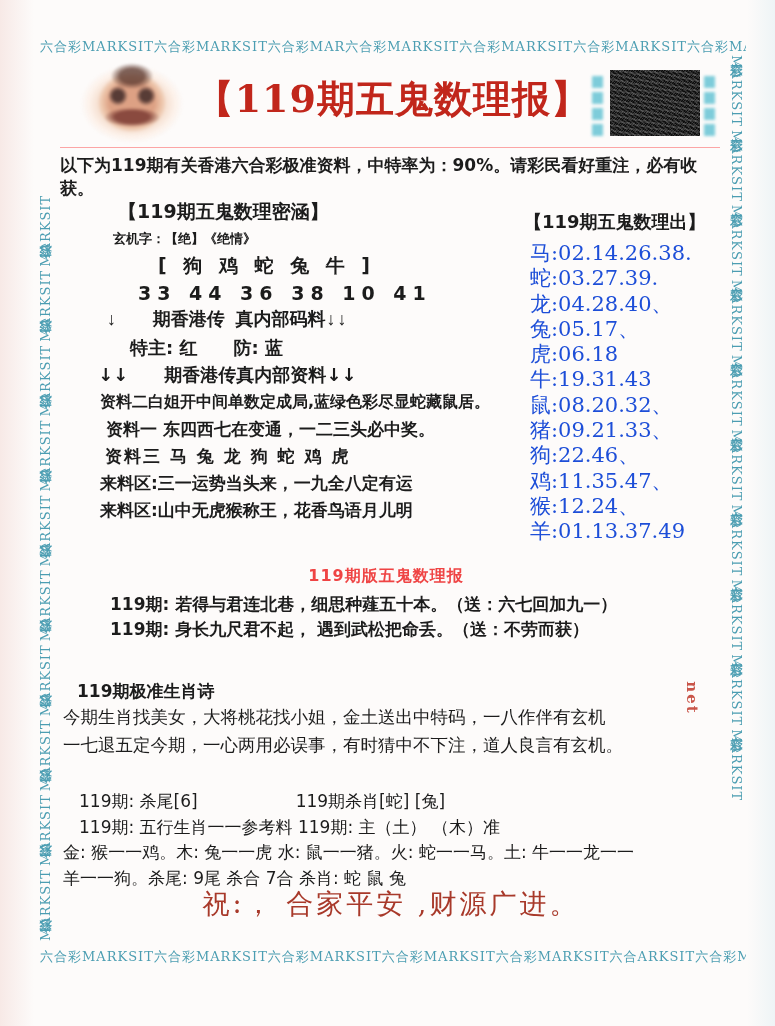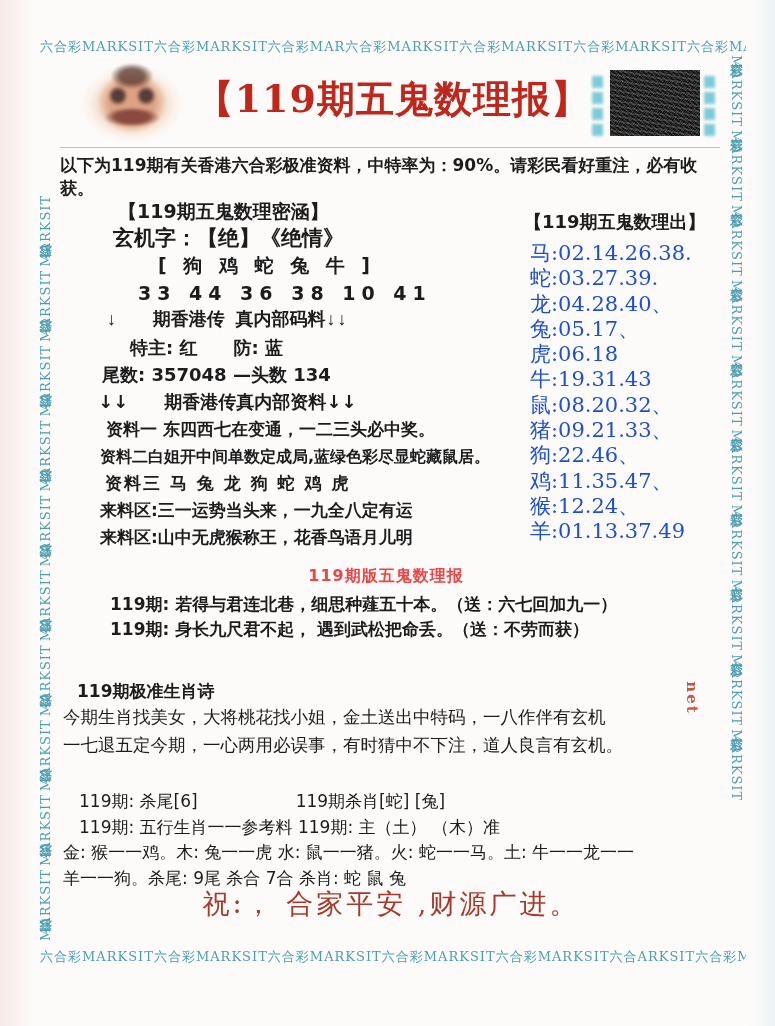--- a/index.html
+++ b/index.html
@@ -62,21 +62,21 @@
   .intro{
     position:absolute;left:60px;top:147px;width:660px;
     border-top:1px solid #fca5a5;padding-top:6px;
     font-size:17px;font-weight:bold;line-height:23px;
   }
 
   
   .secret-panel{position:absolute;left:66px;top:198px;width:452px;}
   .sp-line{line-height:27.2px;font-weight:bold;white-space:nowrap;}
   .sp-title{padding-left:52px;font-size:19px;}
-  .sp-mystic{padding-left:47px;font-size:21px;}
+  .sp-mystic{padding-left:47px;font-size:13px;}
   .sp-bracket{padding-left:92px;font-size:19px;letter-spacing:5px;}
   .sp-numbers{padding-left:72px;font-size:19px;letter-spacing:6px;}
   .sp-arrow1{padding-left:40px;font-size:18px;font-family:Liberation Mono, monospace;}
   .sp-special{padding-left:64px;font-size:18px;}
   .sp-tail{padding-left:36px;font-size:18px;}
   .sp-arrow2{padding-left:32px;font-size:18px;}
   .sp-info1{padding-left:40px;font-size:17px;}
   .sp-info2{padding-left:34px;font-size:16px;}
   .sp-info3{padding-left:39px;font-size:17px;letter-spacing:2px;}
   .sp-src{padding-left:34px;font-size:17px;}
@@ -150,24 +150,23 @@
 
 <div class="intro">以下为119期有关香港六合彩极准资料，中特率为：90%。请彩民看好重注，必有收获。</div>
 
 <div class="secret-panel">
   <div class="sp-line sp-title">【119期五鬼数理密涵】</div>
   <div class="sp-line sp-mystic">玄机字：【绝】《绝情》</div>
   <div class="sp-line sp-bracket">[ 狗 鸡 蛇 兔 牛 ]</div>
   <div class="sp-line sp-numbers">33 44 36 38 10 41</div>
   <div class="sp-line sp-arrow1">↓　　期香港传 真内部码料↓↓</div>
   <div class="sp-line sp-special">特主: 红　　防: 蓝</div>
-  <div class="sp-line sp-tail">尾数: 357048 —头数 134</div>
   <div class="sp-line sp-arrow2">↓↓　　期香港传真内部资料↓↓</div>
+  <div class="sp-line sp-info2">资料二白姐开中间单数定成局,蓝绿色彩尽显蛇藏鼠居。</div>
   <div class="sp-line sp-info1">资料一 东四西七在变通，一二三头必中奖。</div>
-  <div class="sp-line sp-info2">资料二白姐开中间单数定成局,蓝绿色彩尽显蛇藏鼠居。</div>
   <div class="sp-line sp-info3">资料三 马 兔 龙 狗 蛇 鸡 虎</div>
   <div class="sp-line sp-src">来料区:三一运势当头来，一九全八定有运</div>
   <div class="sp-line sp-src">来料区:山中无虎猴称王，花香鸟语月儿明</div>
 </div>
 
 <div class="output-panel">
   <div class="op-title">【119期五鬼数理出】</div>
   <div class="op-row">马:02.14.26.38.</div>
   <div class="op-row">蛇:03.27.39.</div>
   <div class="op-row">龙:04.28.40、</div>

